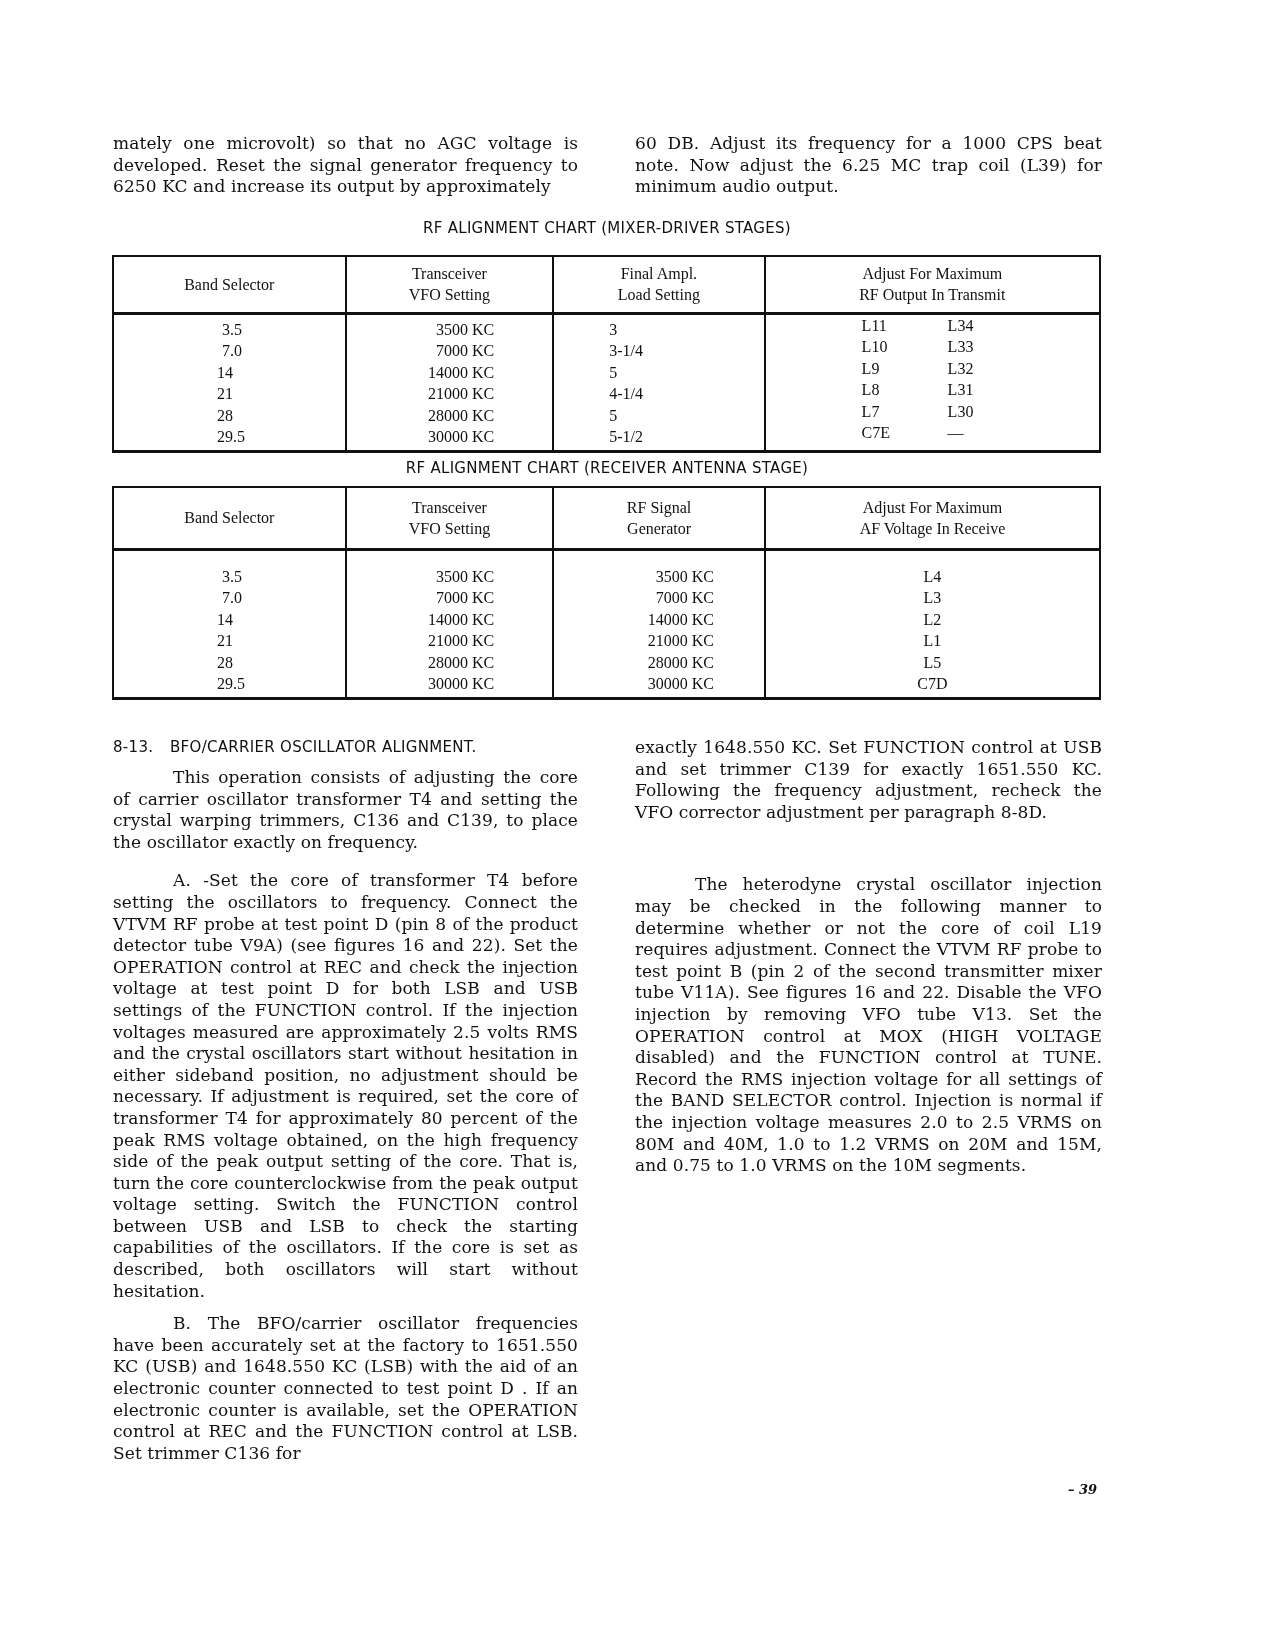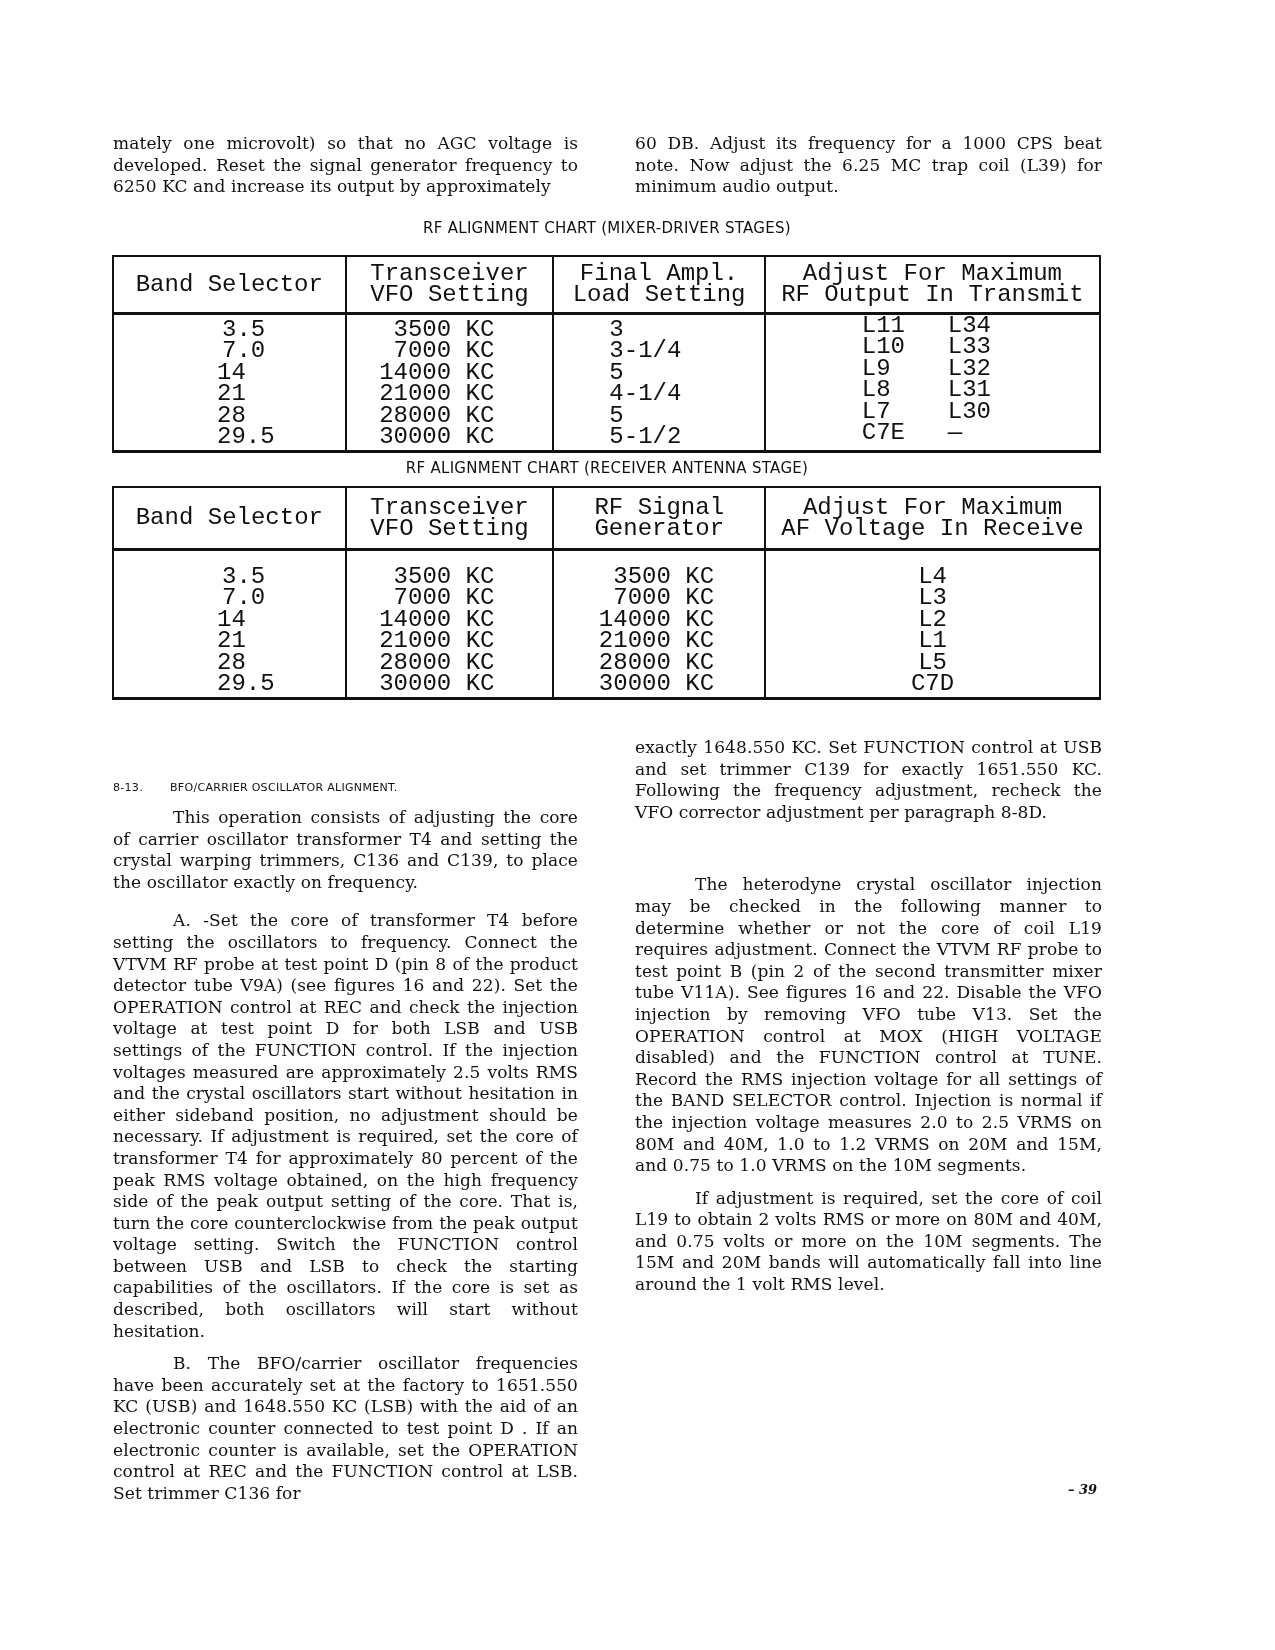--- a/index.html
+++ b/index.html
@@ -20,47 +20,46 @@
       line-height: 21.6px;
       text-align: justify;
       letter-spacing: 0.1px;
     }
     .col-left { left: 113px; width: 465px; }
     .col-right { left: 635px; width: 467px; }
     .para { text-align: justify; }
     .indent { text-indent: 60px; }
     .heading {
       font-family: "DejaVu Sans", "Liberation Sans", sans-serif;
-      font-size: 11px;
+      font-size: 15px;
       letter-spacing: 0.3px;
       font-weight: normal;
       line-height: 21px;
       text-align: left;
-      margin-top: 40px;
     }
     .heading .num { display: inline-block; width: 57px; }
     .heading .cont { padding-left: 57px; display: block; }
 
     .chart-title {
       position: absolute;
       font-family: "DejaVu Sans", "Liberation Sans", sans-serif;
       font-size: 15px;
       letter-spacing: 0.3px;
       text-align: center;
       left: 113px;
       width: 988px;
     }
 
     table.align {
       position: absolute;
       left: 112px;
       width: 989px;
       border-collapse: collapse;
-      font-family: Liberation Mono, monospace;
-      font-size: 24px;
+      font-family: Liberation Serif, serif;
+      font-size: 16px;
     }
     table.align th, table.align td {
       border-left: 2px solid #111;
       border-right: 2px solid #111;
       font-weight: normal;
       vertical-align: middle;
     }
     table.align th {
       border-top: 2px solid #111;
       border-bottom: 3px solid #111;
@@ -216,16 +215,15 @@
   <p class="para indent">B. The BFO/carrier oscillator frequencies have been accurately set at the factory to 1651.550 KC (USB) and 1648.550 KC (LSB) with the aid of an electronic counter connected to test point D . If an electronic counter is available, set the OPERATION control at REC and the FUNCTION control at LSB. Set trimmer C136 for</p>
 </div>
 
 <div class="col col-right" style="top:737px;">
   <p class="para">exactly 1648.550 KC. Set FUNCTION control at USB and set trimmer C139 for exactly 1651.550 KC. Following the frequency adjustment, recheck the VFO corrector adjustment per paragraph 8-8D.</p>
   <div style="height:11px;"></div>
   <div style="height:18px;"></div>
   <div style="height:22px;"></div>
   <p class="para indent">The heterodyne crystal oscillator injection may be checked in the following manner to determine whether or not the core of coil L19 requires adjustment. Connect the VTVM RF probe to test point B (pin 2 of the second transmitter mixer tube V11A). See figures 16 and 22. Disable the VFO injection by removing VFO tube V13. Set the OPERATION control at MOX (HIGH VOLTAGE disabled) and the FUNCTION control at TUNE. Record the RMS injection voltage for all settings of the BAND SELECTOR control. Injection is normal if the injection voltage measures 2.0 to 2.5 VRMS on 80M and 40M, 1.0 to 1.2 VRMS on 20M and 15M, and 0.75 to 1.0 VRMS on the 10M segments.</p>
   <div style="height:11px;"></div>
-  <p class="para indent">If adjustment is required, set the core of coil L19 to obtain 2 volts RMS or more on 80M and 40M, and 0.75 volts or more on the 10M segments. The 15M and 20M bands will automatically fall into line around the 1 volt RMS level.</p>
 </div>
 
 <div class="page-num">– 39</div>
 
 </body></html>

